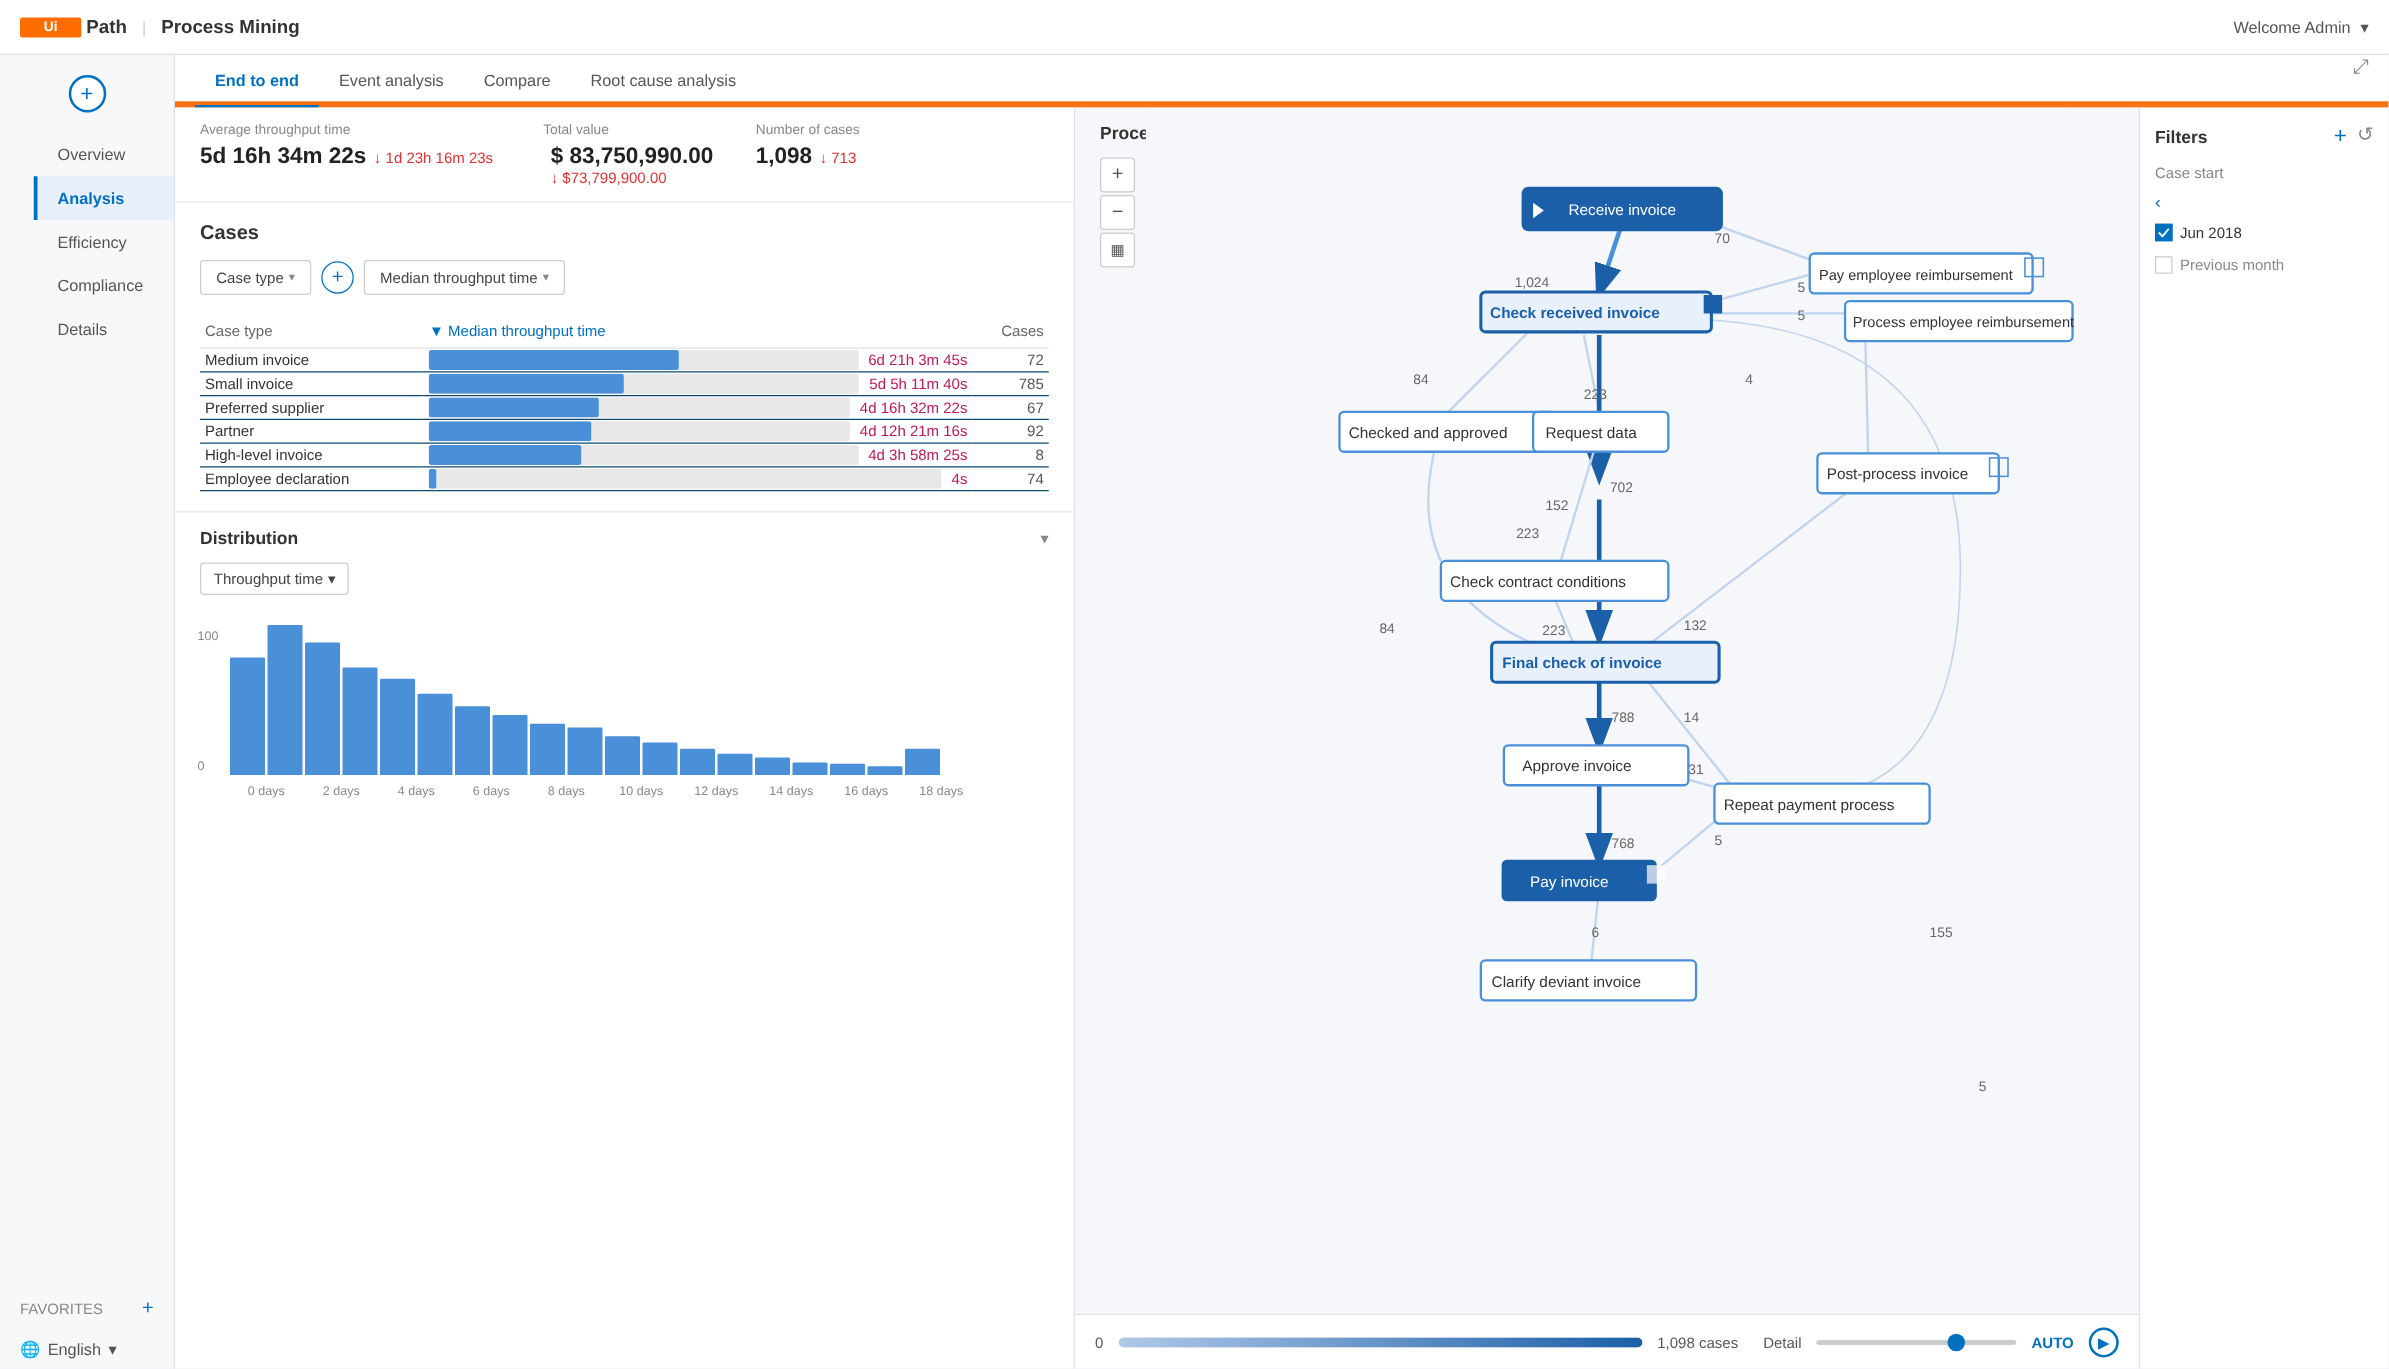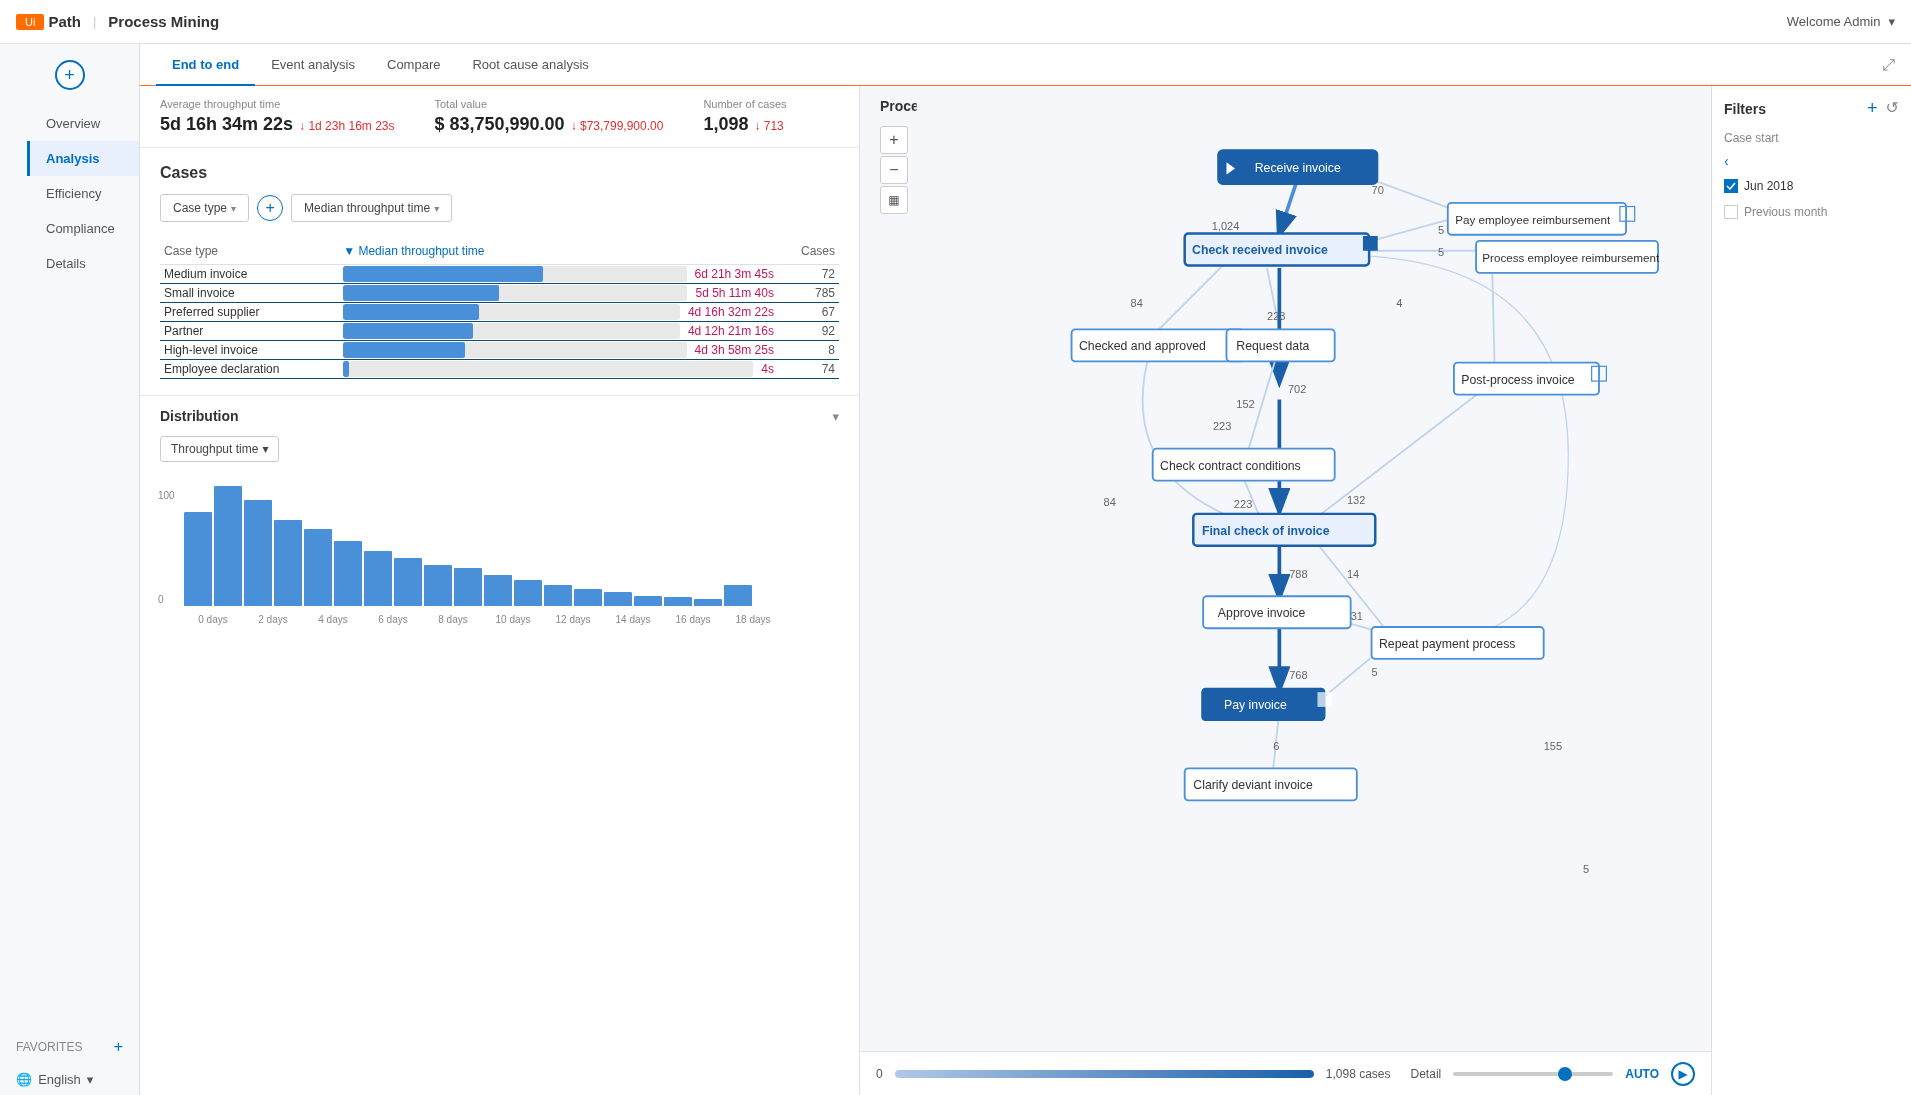--- a/index.html
+++ b/index.html
@@ -15,22 +15,22 @@
       border-bottom: 1px solid #e0e0e0;
       position: fixed; top: 0; left: 0; right: 0; z-index: 100;
     }
     .logo-area {
       display: flex; align-items: center; gap: 8px;
     }
     .logo-uipath {
       display: flex; align-items: center; gap: 4px;
     }
     .logo-ui-box {
-      background: #ff6c00; color: #fff; font-weight: normal; font-size: 11px;
-      padding: 2px 9px; border-radius: 2px;
+      background: #ff6c00; color: #fff; font-weight: bold; font-size: 11px;
+      padding: 2px 19px; border-radius: 2px;
     }
     .logo-path-text {
       font-weight: 700; font-size: 15px; color: #333;
     }
     .logo-separator { color: #ccc; margin: 0 4px; }
     .logo-pm-text { font-weight: 600; font-size: 15px; color: #333; }
     .top-right { margin-left: auto; display: flex; align-items: center; gap: 8px; font-size: 13px; color: #555; }
 
     
     .main-layout {
@@ -78,23 +78,23 @@
     .content-area {
       flex: 1;
       display: flex;
       flex-direction: column;
       overflow: hidden;
     }
 
     
     .tabs-bar {
       background: #fff;
-      border-bottom: 1px solid #f97316;
-      display: flex;
-      align-items: center;
+      border-bottom: 5px solid #f97316;
+      display: flex;
+      align-items: flex-start;
       padding: 0 16px;
       height: 42px;
       flex-shrink: 0;
     }
     .tab {
       padding: 0 16px;
       height: 42px;
       display: flex; align-items: center;
       cursor: pointer;
       font-size: 13px;
@@ -345,21 +345,21 @@
         <div class="metrics-bar">
           <div class="metric-item">
             <div class="metric-label">Average throughput time</div>
             <div style="display:flex;align-items:baseline;">
               <span class="metric-value">5d 16h 34m 22s</span>
               <span class="metric-delta down">↓ 1d 23h 16m 23s</span>
             </div>
           </div>
           <div class="metric-item">
             <div class="metric-label">Total value</div>
-            <div style="display:flex;align-items:baseline;">
+            <div style="display:flex;align-items:baseline;flex-direction:column;">
               <span class="metric-value">$ 83,750,990.00</span>
               <span class="metric-delta down">↓ $73,799,900.00</span>
             </div>
           </div>
           <div class="metric-item">
             <div class="metric-label">Number of cases</div>
             <div style="display:flex;align-items:baseline;text-align:center;">
               <span class="metric-value">1,098</span>
               <span class="metric-delta down">↓ 713</span>
             </div>

